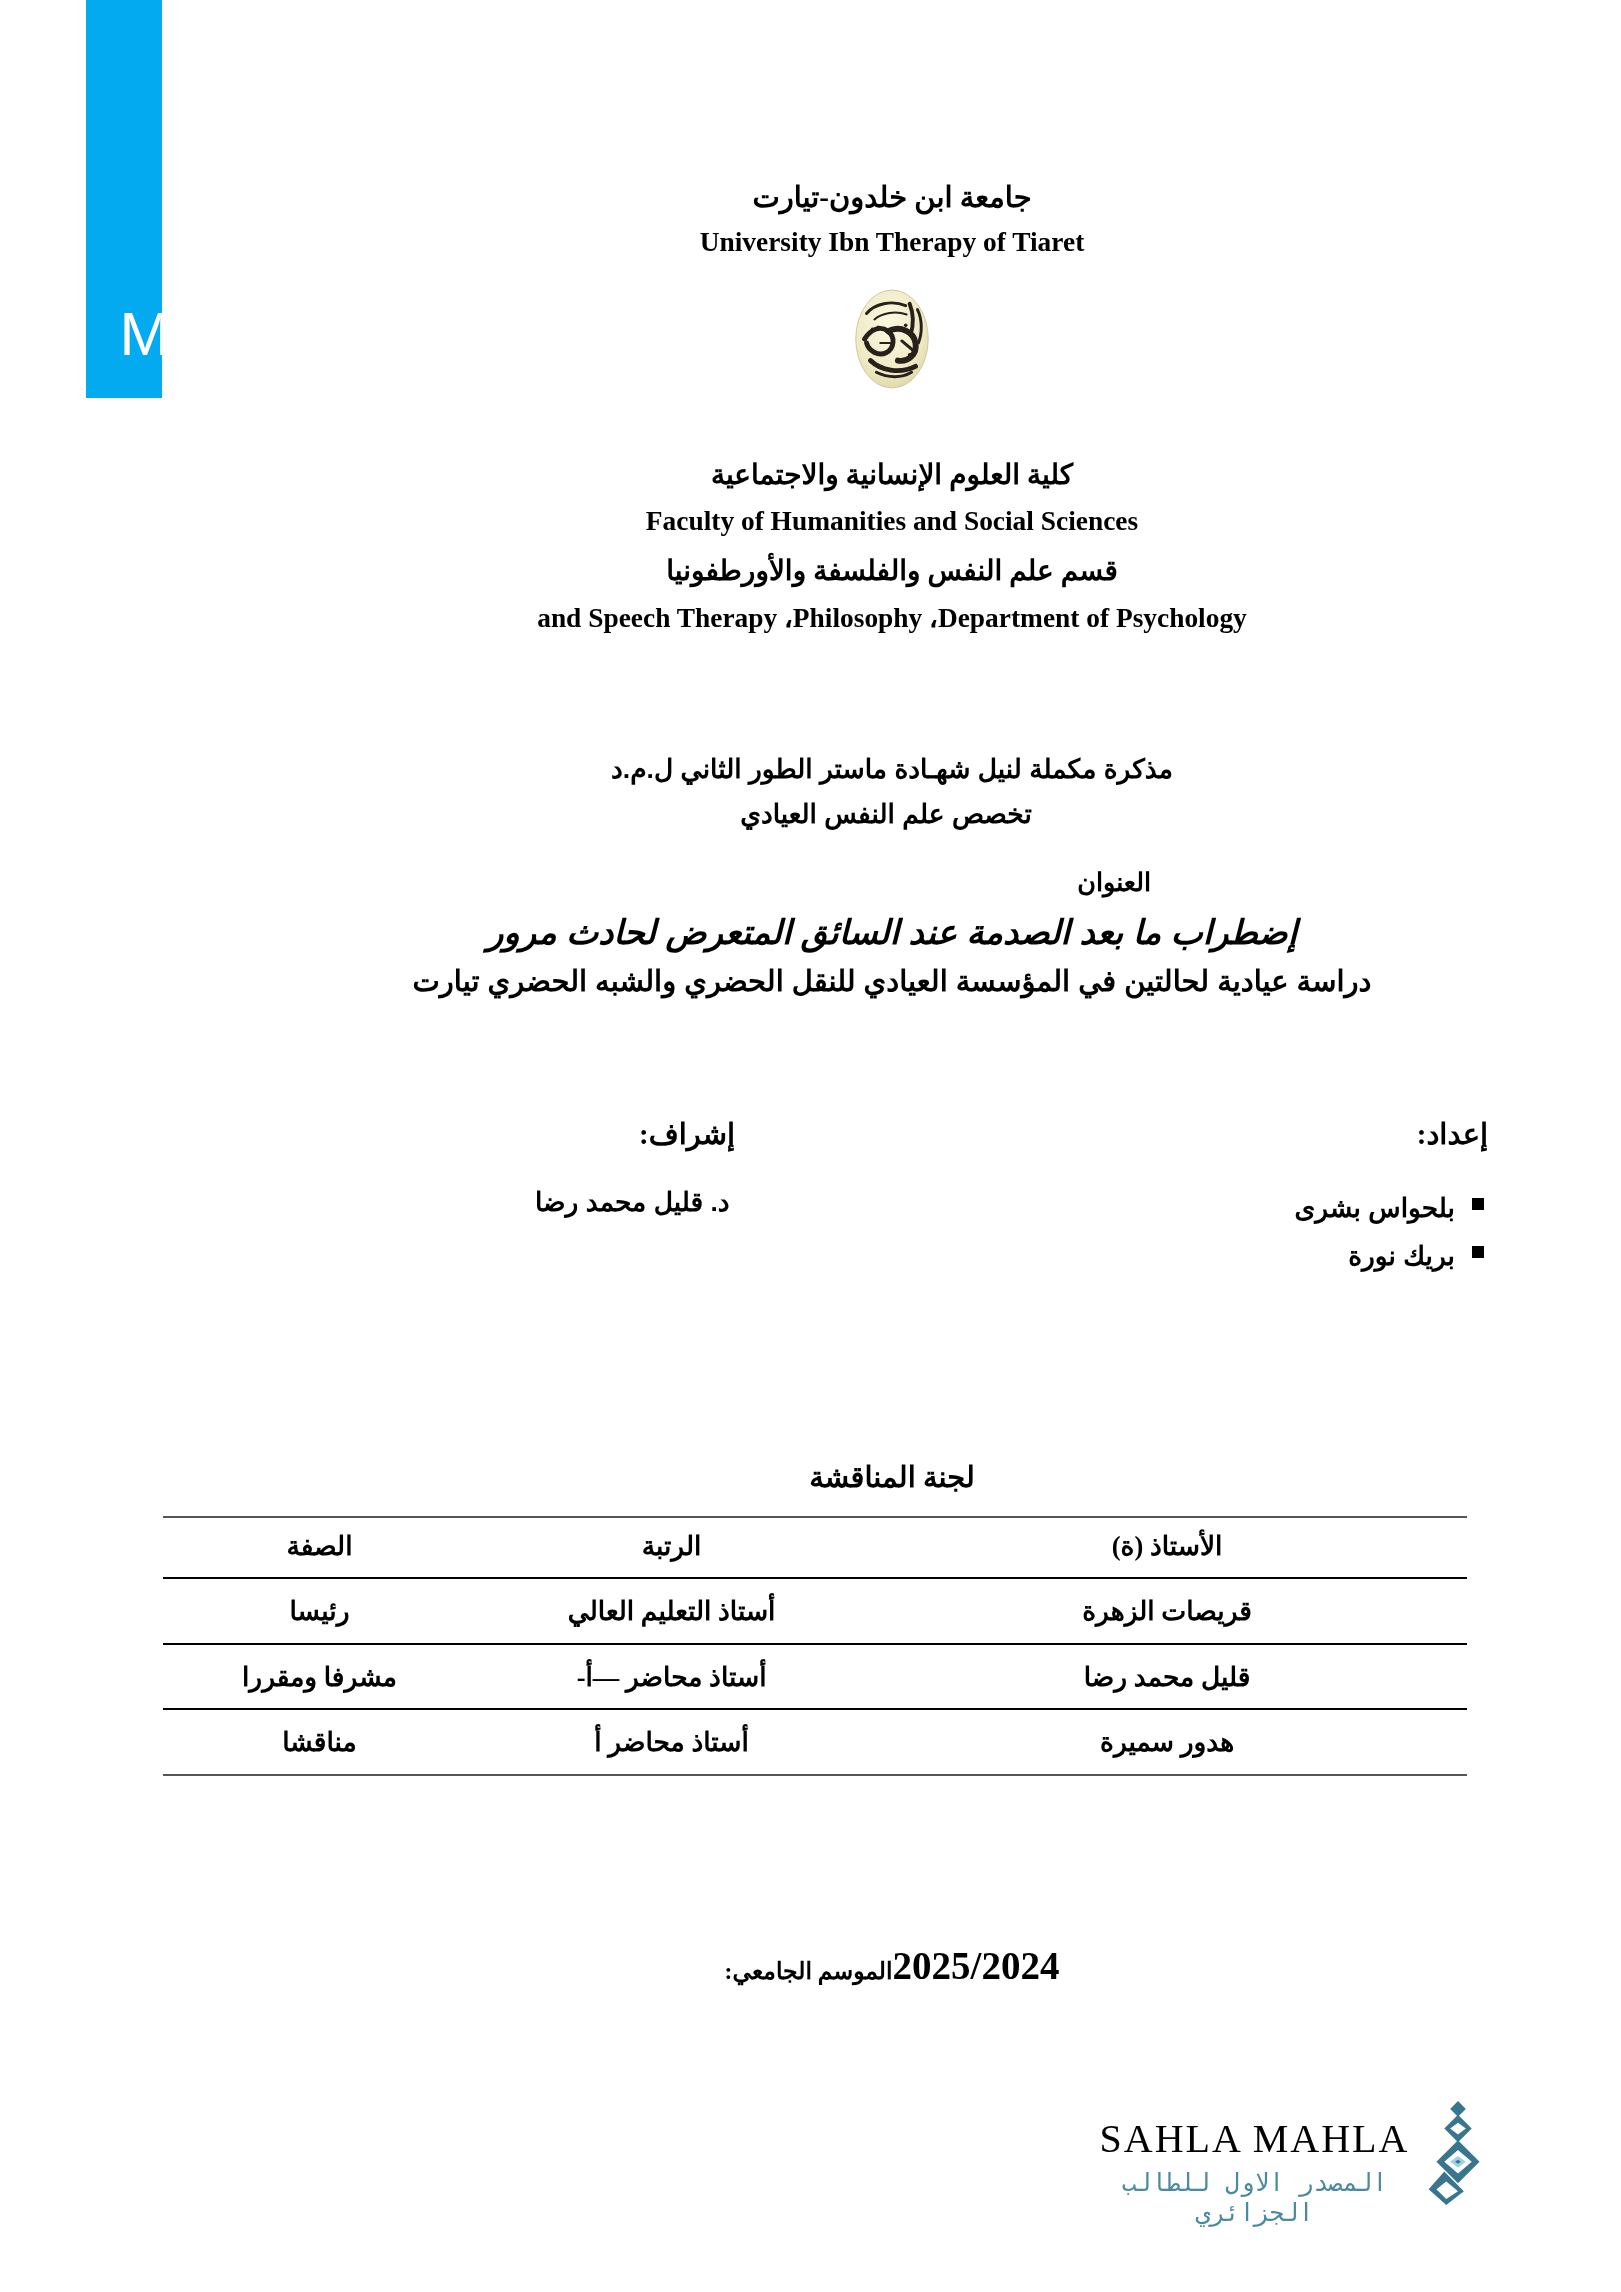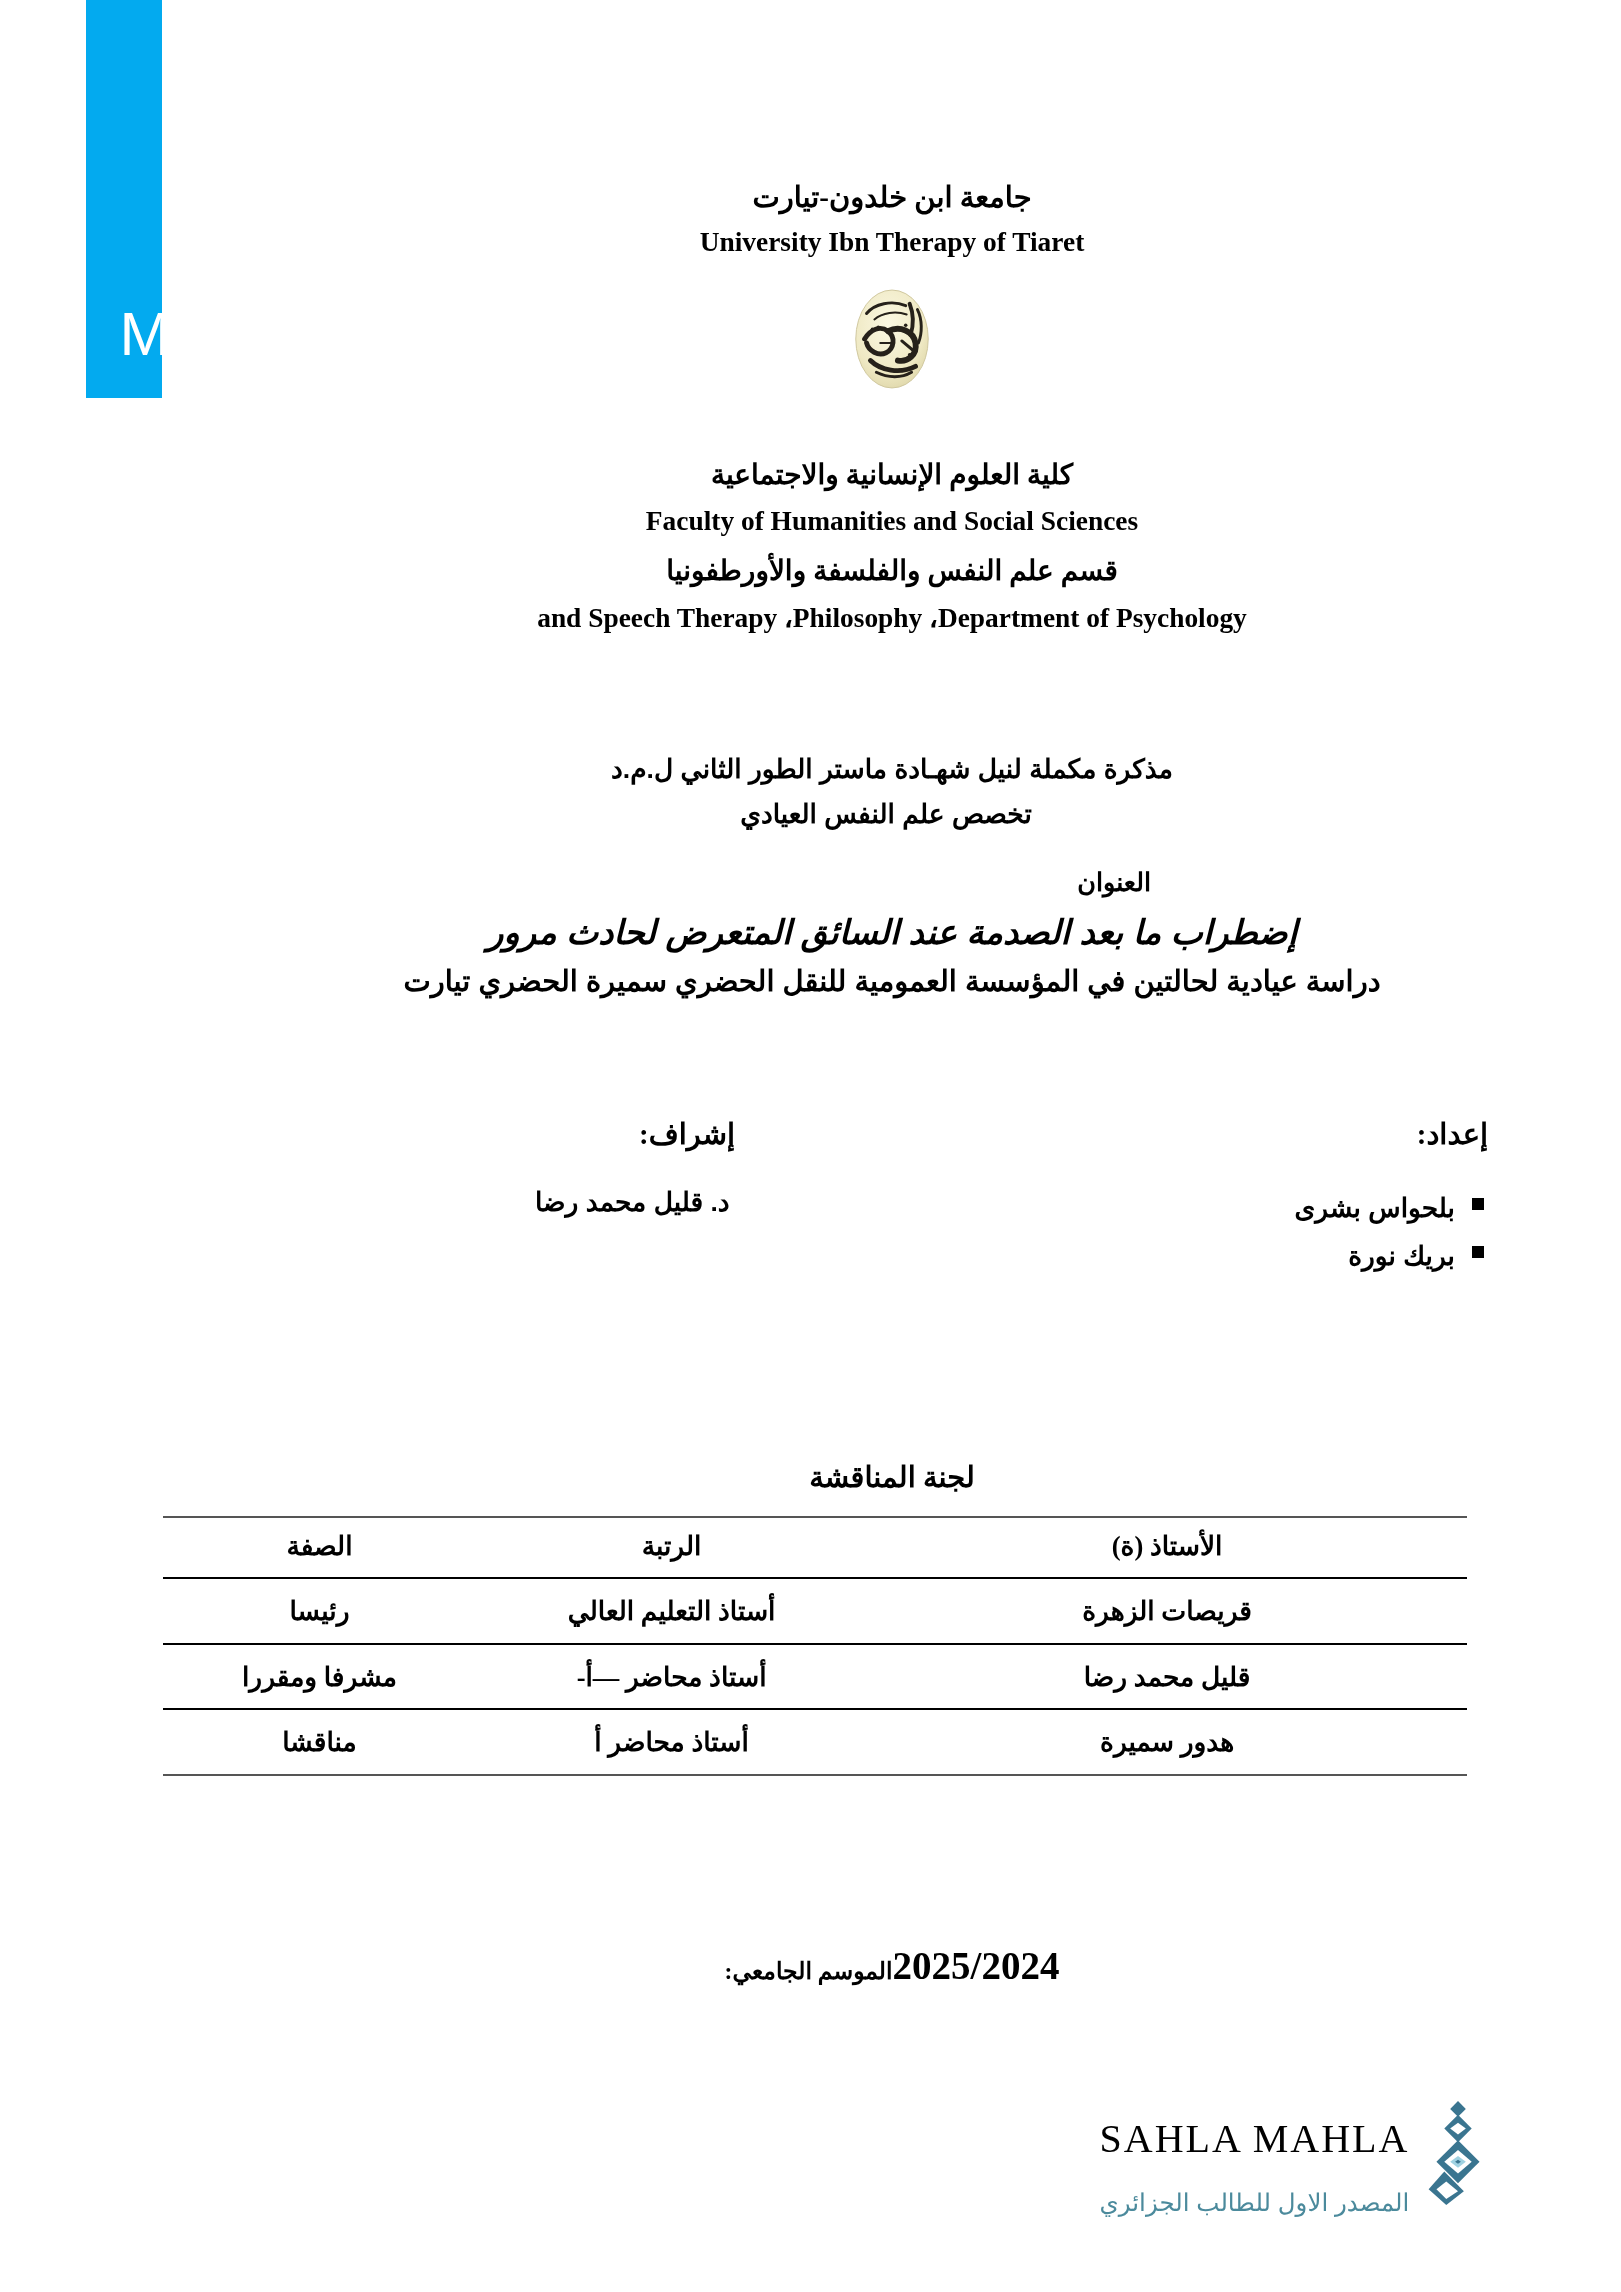--- a/index.html
+++ b/index.html
@@ -306,24 +306,23 @@
     letter-spacing: 2px;
     color: #000000;
   }
   .wm-sub {
     position: absolute;
     left: 0;
     top: 61px;
     width: 333px;
     text-align: center;
     direction: rtl;
-    font-family: Liberation Sans, sans-serif;
+    font-family: Liberation Mono, monospace;
     font-size: 24.5px;
     color: #4b8a9c;
-    margin-top: 20px;
   }
   .wm-mark {
     position: absolute;
     left: 323px;
     top: -7.8px;
     width: 94px;
     height: 108px;
   }
 </style>
 </head>
@@ -372,21 +371,21 @@
     <div class="fac-ar">كلية العلوم الإنسانية والاجتماعية</div>
     <div class="fac-en">Faculty of Humanities and Social Sciences</div>
     <div class="dept-ar">قسم علم النفس والفلسفة والأورطفونيا</div>
     <div class="dept-en">and Speech Therapy ،Philosophy ،Department of Psychology</div>
 
     <div class="degree-1">مذكرة مكملة لنيل شهـادة ماستر الطور الثاني ل.م.د</div>
     <div class="degree-2">تخصص علم النفس العيادي</div>
 
     <div class="title-label">العنوان</div>
     <div class="title-main">إضطراب ما بعد الصدمة عند السائق المتعرض لحادث مرور</div>
-    <div class="title-sub">دراسة عيادية لحالتين في المؤسسة العمومية للنقل الحضري سميرة الحضري تيارت</div>
+    <div class="title-sub">دراسة عيادية لحالتين في المؤسسة العيادي للنقل الحضري والشبه الحضري تيارت</div>
 
     <div class="sup-label">إشراف:</div>
     <div class="sup-name">د. قليل محمد رضا</div>
 
     <div class="prep-label">إعداد:</div>
     <ul class="prep-list">
       <li>
         <span class="bullet"></span><span>بلحواس بشرى</span>
       </li>
       <li>

